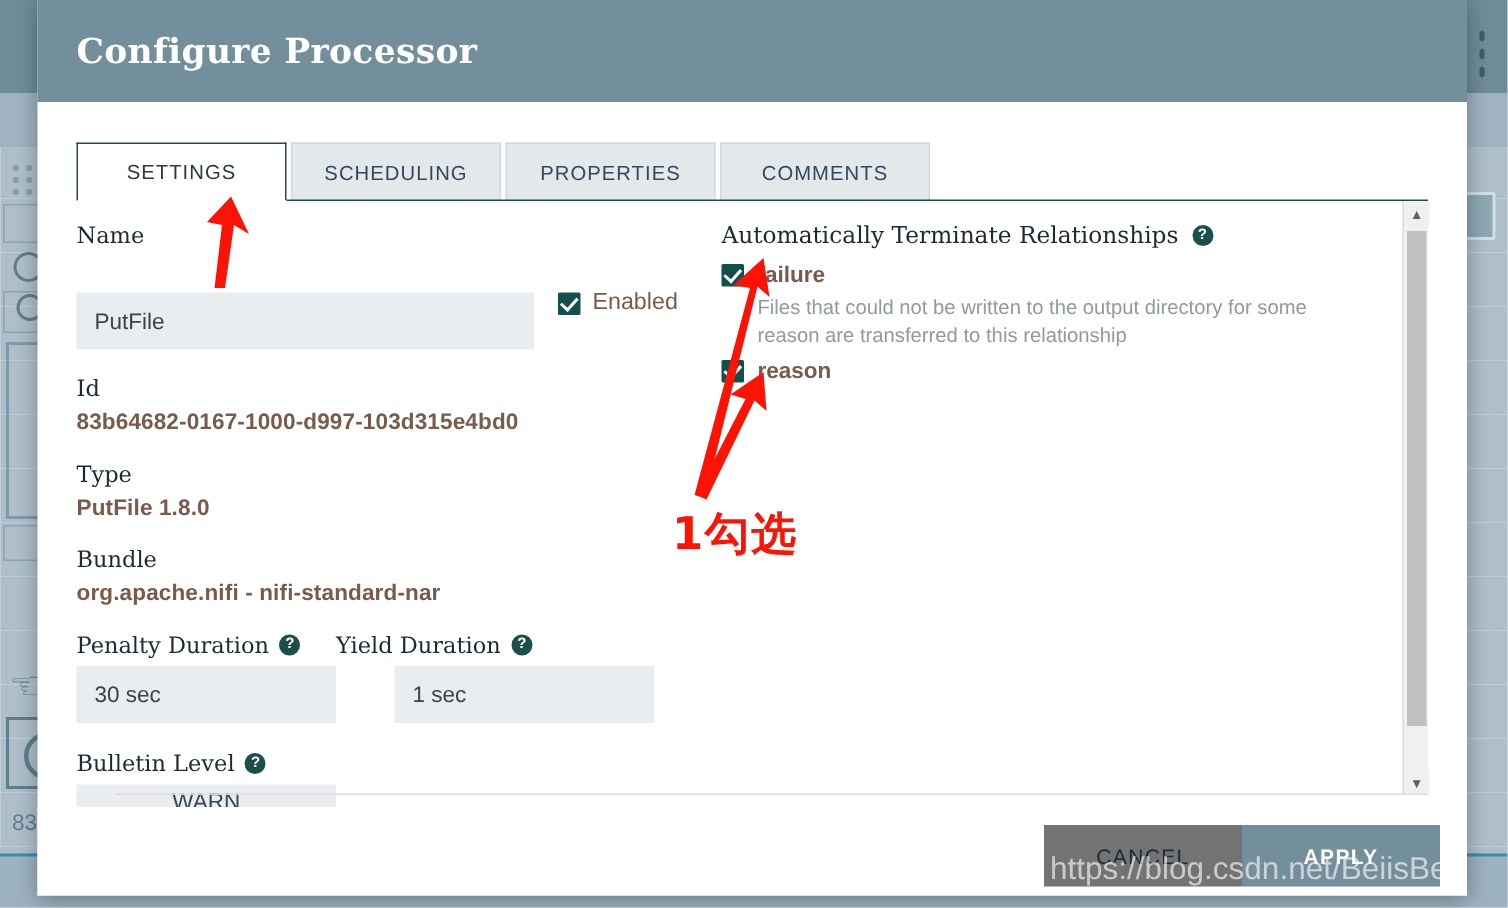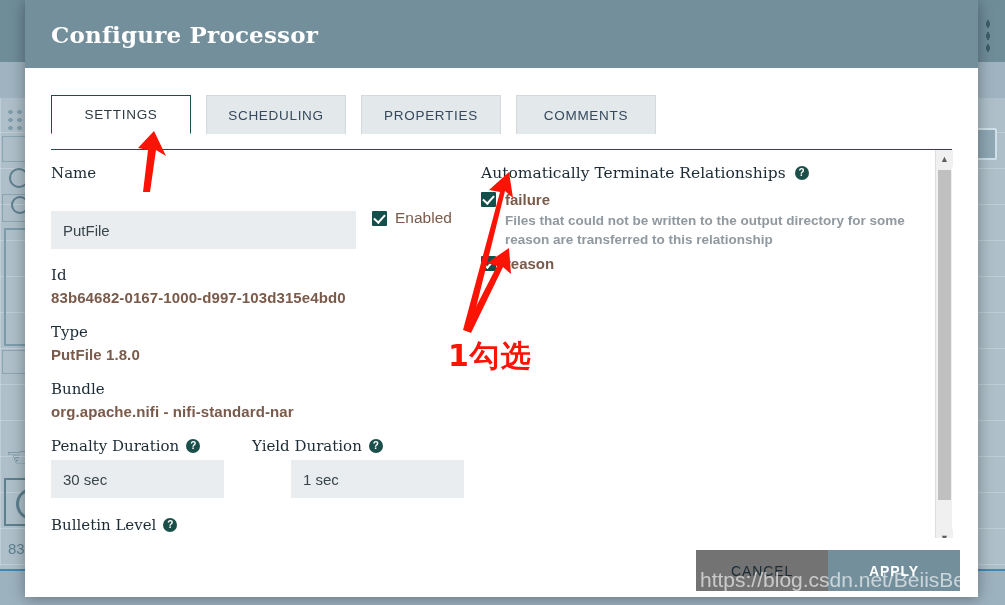--- a/index.html
+++ b/index.html
@@ -49,21 +49,21 @@
   }
   #dlg-header {
     height: 68px; background: #738f9c; color: #fff;
     display: flex; align-items: center; padding-left: 26px; text-align: right;
   }
   #dlg-title { font-family: "DejaVu Serif", serif; font-size: 23px; font-weight: bold; letter-spacing: .2px; }
 
   #dlg-body { position: relative; height: 470px; }
 
   
-  #tabs { display: flex; gap: 15px; padding: 27px 0 16px 26px; }
+  #tabs { display: flex; gap: 3px; padding: 27px 0 0 26px; }
   .tab {
     height: 39px; min-width: 140px; padding: 0 20px;
     display: flex; align-items: center; justify-content: center;
     font-size: 13.5px; color: #34495e; letter-spacing: .7px;
     background: #e3e8ea; border: 1px solid #d3d9dc; border-bottom: none;
     cursor: pointer;
   }
   .tab.active { background: #fff; border: 1px solid #1b4f4a; border-bottom: 1px solid #fff; color: #2b3a42; position: relative; z-index: 3; }
   #tab-underline { height: 1px; background: #1b4f4a; margin: -1px 26px 0 26px; position: relative; z-index: 1; }
 
@@ -92,37 +92,37 @@
   .cb-wrap { display: flex; align-items: center; gap: 8px; cursor: pointer; }
   .cbox {
     width: 15px; height: 15px; background: #14504b; position: relative; flex: 0 0 auto; border-radius: 1px;
   }
   .cbox:after {
     content: ""; position: absolute; left: 4px; top: 1px; width: 5px; height: 9px;
     border: solid #fff; border-width: 0 2.2px 2.2px 0; transform: rotate(42deg);
   }
   #enabled-label { font-size: 15.5px; color: #7a5a4a; font-weight: 500; }
 
-  #dur-row { display: flex; gap: 28px; }
+  #dur-row { display: flex; }
   #dur-row .field { margin-bottom: 0; }
   #penalty-input { width: 173px; }
   #yield-input { width: 173px; margin-left: 39px; }
 
   #bulletin-field { margin-top: 18px; }
   #bulletin-select {
     width: 173px; background: #e9edef; height: 38px; display: flex; align-items: center;
     justify-content: flex-end; padding: 0 12px; font-size: 15px; color: #39444b; cursor: pointer; flex-direction: column;
   }
   #chev { color: #14504b; font-weight: bold; font-size: 15px; }
 
   
   #rel-title { font-family: "DejaVu Serif", serif; font-size: 15.5px; color: #1b2a33; display: flex; align-items: center; gap: 9px; margin-bottom: 9px; }
   .rel-item { margin-bottom: 6px; }
   .rel-name { display: flex; align-items: center; gap: 9px; font-size: 15px; font-weight: bold; color: #7a5a4a; cursor: pointer; }
-  .rel-desc { margin-left: 24px; margin-top: 3px; font-size: 13.5px; font-weight: bold; color: #9099a0; line-height: 1.42; max-width: 410px; }
+  .rel-desc { margin-left: 24px; margin-top: 3px; font-size: 13.5px; font-weight: normal; color: #9099a0; line-height: 1.42; max-width: 410px; }
 
   
   #scrollbar { position: absolute; right: 0; top: 0; width: 17px; height: 396px; background: #f0f0f0; border-left: 1px solid #ddd; cursor: pointer; }
   .sb-arrow { width: 17px; height: 17px; background: #f0f0f0; display: flex; align-items: center; justify-content: center; font-size: 9px; color: #606060; cursor: pointer; }
   #sb-thumb { position: absolute; left: 2px; top: 20px; width: 13px; height: 330px; background: #c0c0c0; cursor: pointer; }
   #sb-down { position: absolute; bottom: 0; left: 0; }
 
   #body-divider { position: absolute; left: 26px; right: 0; bottom: 0; height: 1px; background: #dcdcdc; }
 
   

